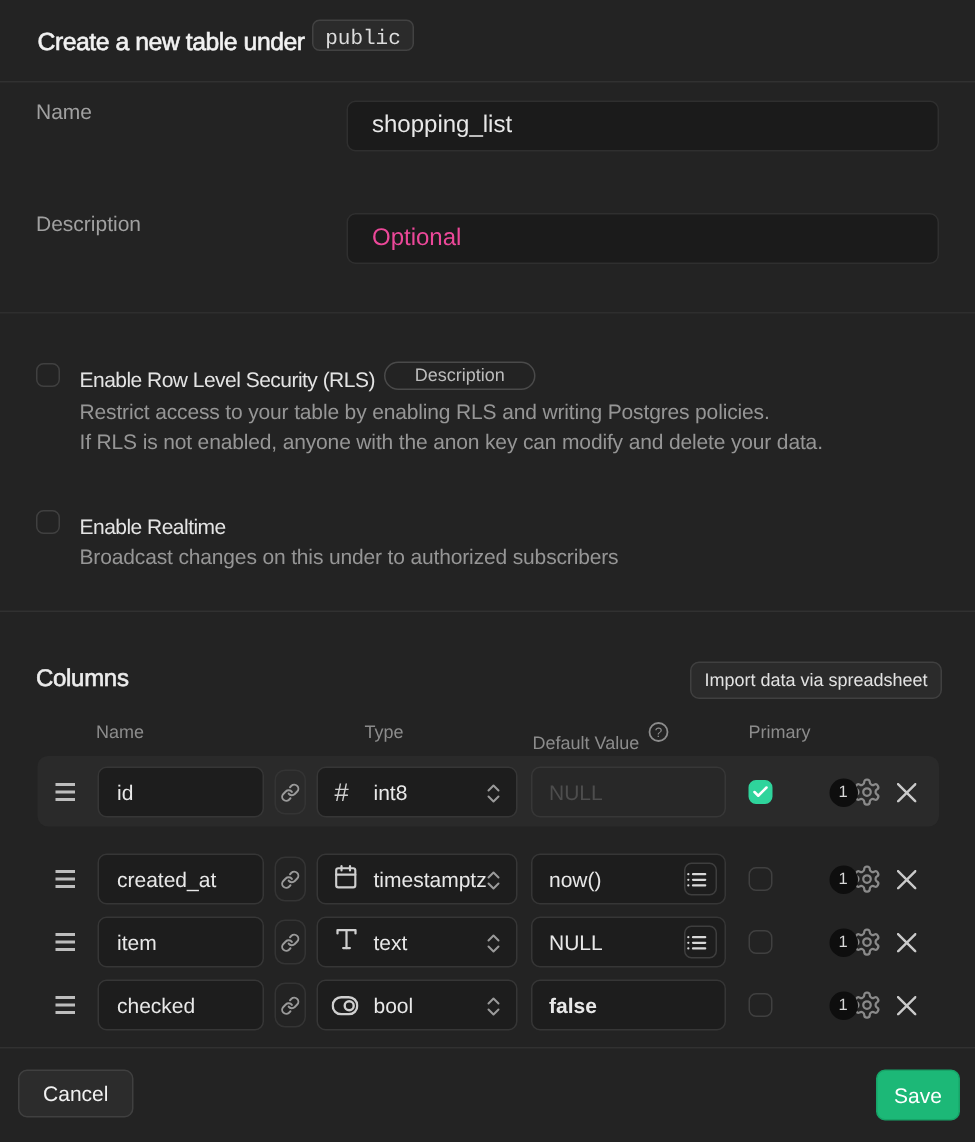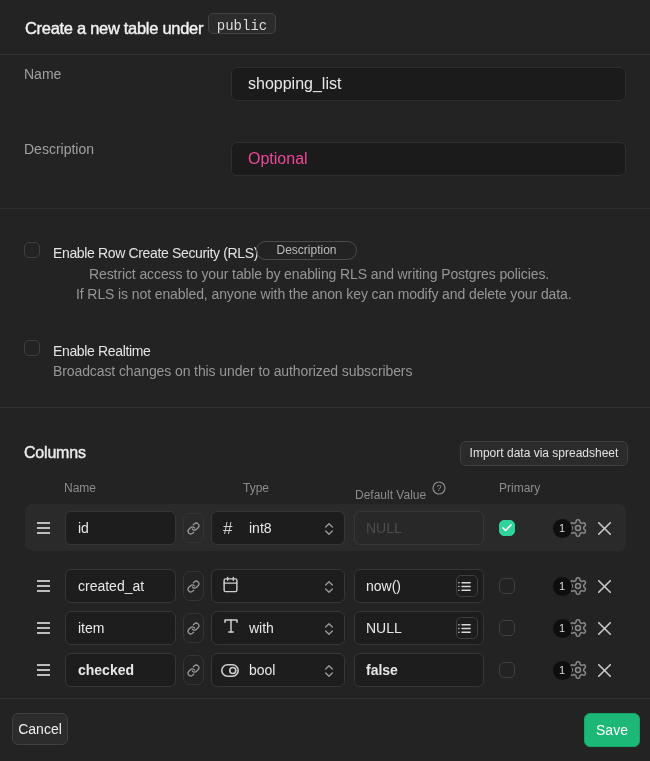--- a/index.html
+++ b/index.html
@@ -39,41 +39,41 @@
   .typesel { left:211px; width:134px; height:34px; }
   .definp  { left:354px; width:130px; height:34px; line-height:32px; padding:0 11px; }
   .pcbx { position:absolute; left:499px; width:16px; height:16px; border:1px solid #404040; border-radius:5px; }
   .pcbx.on { background:#2fd49c; border-color:#2fd49c; }
   .menubtn { position:absolute; width:22px; height:22px; border:1px solid #3e3e3e; border-radius:5px; }
   .numb { position:absolute; width:19px; height:19px; background:#0e0e0e; border-radius:50%; color:#d9d9d9; font-size:11px; text-align:center; line-height:19px; }
   .typetext { position:absolute; left:37px; top:0; line-height:32px; font-size:14px; color:#e8e8e8; }
 
   
   .foot { position:absolute; left:0; top:698px; width:650px; height:63px; border-top:1px solid #313131; }
-  .cancelbtn { position:absolute; left:12px; top:713px; width:56px; height:32px; background:#2c2c2c; border:1px solid #404040; border-radius:6px; font-size:14px; color:#f0f0f0; text-align:center; line-height:30px; }
+  .cancelbtn { position:absolute; left:12px; top:713px; width:77px; height:32px; background:#2c2c2c; border:1px solid #404040; border-radius:6px; font-size:14px; color:#f0f0f0; text-align:center; line-height:30px; }
   .savebtn { position:absolute; left:584px; top:713px; width:56px; height:34px; background:#1cb877; border:1px solid #17a468; border-radius:6px; font-size:14px; color:#fff; text-align:center; line-height:32px; }
 </style>
 </head>
 <body>
 
 <div class="hdr"></div>
 <div class="hdr-title">Create a new table under</div>
 <div class="pubbadge">public</div>
 
 <div class="lbl" style="left:24px; top:66px;">Name</div>
 <div class="inp" style="top:67px;">shopping_list</div>
 <div class="lbl" style="left:24px; top:141px;">Description</div>
 <div class="inp ph" style="top:142px;">Optional</div>
 
 <div class="sec2"></div>
 <div class="cbx" style="left:24px; top:242px;"></div>
-<div class="ctitle rls" style="top:245px;">Enable Row Create Security (RLS)</div>
+<div class="ctitle rls" style="top:245px;">Enable Row Level Security (RLS)</div>
 <div class="pill" style="top:241px;">Description</div>
-<div class="cdesc" style="top:266px;margin-left:36px;">Restrict access to your table by enabling RLS and writing Postgres policies.</div>
-<div class="cdesc" style="top:286px;margin-left:23px;">If RLS is not enabled, anyone with the anon key can modify and delete your data.</div>
+<div class="cdesc" style="top:266px;">Restrict access to your table by enabling RLS and writing Postgres policies.</div>
+<div class="cdesc" style="top:286px;">If RLS is not enabled, anyone with the anon key can modify and delete your data.</div>
 <div class="cbx" style="left:24px; top:340px;"></div>
 <div class="ctitle" style="top:343px;">Enable Realtime</div>
 <div class="cdesc" style="top:363px;">Broadcast changes on this under to authorized subscribers</div>
 
 <div class="coltitle">Columns</div>
 <div class="importbtn">Import data via spreadsheet</div>
 <div class="thead" style="left:64px; top:481px;">Name</div>
 <div class="thead" style="left:208px; top:481px;margin-left:35px;">Type</div>
 <div class="thead" style="left:355px; top:488px;">Default Value</div>
 <svg class="abs" style="left:432px; top:481px;" width="14" height="14" viewBox="0 0 14 14">
@@ -124,20 +124,21 @@
       <path d="M14 11a5 5 0 0 0-7.54-.54l-3 3a5 5 0 0 0 7.07 7.07l1.71-1.71"></path>
     </svg>
 </div>
 <div class="rinp typesel" style="top:569px;">
   <svg width="17" height="17" viewBox="0 0 24 24" style="position:absolute;left:10px;top:6px;" fill="none" stroke="#cfcfcf" stroke-width="2" stroke-linecap="round" stroke-linejoin="round">
       <rect x="3" y="4" width="18" height="18" rx="2"></rect>
       <line x1="16" y1="2" x2="16" y2="6"></line>
       <line x1="8" y1="2" x2="8" y2="6"></line>
       <line x1="3" y1="10" x2="21" y2="10"></line>
     </svg>
+  <span class="typetext">timestamptz</span>
   <svg width="16" height="16" viewBox="0 0 24 24" style="position:absolute;left:109px;top:9px;" fill="none" stroke="#9a9a9a" stroke-width="2" stroke-linecap="round" stroke-linejoin="round">
       <path d="m7 9 5-5 5 5"></path>
       <path d="m7 15 5 5 5-5"></path>
     </svg>
 </div>
 <div class="rinp definp" style="top:569px;">now()
   <div class="menubtn" style="left:101px;top:5px;">
     <svg width="15" height="15" viewBox="0 0 24 24" style="position:absolute;left:0px;top:2.5px;" fill="none" stroke="#d8d8d8" stroke-width="2.4" stroke-linecap="round" stroke-linejoin="round">
         <line x1="8" y1="6" x2="21" y2="6"></line>
         <line x1="8" y1="12" x2="21" y2="12"></line>
@@ -166,21 +167,21 @@
       <path d="M10 13a5 5 0 0 0 7.54.54l3-3a5 5 0 0 0-7.07-7.07l-1.72 1.71"></path>
       <path d="M14 11a5 5 0 0 0-7.54-.54l-3 3a5 5 0 0 0 7.07 7.07l1.71-1.71"></path>
     </svg>
 </div>
 <div class="rinp typesel" style="top:611px;">
   <svg width="18" height="18" viewBox="0 0 24 24" style="position:absolute;left:10px;top:5px;" fill="none" stroke="#cfcfcf" stroke-width="2" stroke-linecap="round" stroke-linejoin="round">
       <polyline points="4 7 4 4 20 4 20 7"></polyline>
       <line x1="9" y1="20" x2="15" y2="20"></line>
       <line x1="12" y1="4" x2="12" y2="20"></line>
     </svg>
-  <span class="typetext">with</span>
+  <span class="typetext">text</span>
   <svg width="16" height="16" viewBox="0 0 24 24" style="position:absolute;left:109px;top:9px;" fill="none" stroke="#9a9a9a" stroke-width="2" stroke-linecap="round" stroke-linejoin="round">
       <path d="m7 9 5-5 5 5"></path>
       <path d="m7 15 5 5 5-5"></path>
     </svg>
 </div>
 <div class="rinp definp ph" style="top:611px;">NULL
   <div class="menubtn" style="left:101px;top:5px;">
     <svg width="15" height="15" viewBox="0 0 24 24" style="position:absolute;left:0px;top:2.5px;" fill="none" stroke="#d8d8d8" stroke-width="2.4" stroke-linecap="round" stroke-linejoin="round">
         <line x1="8" y1="6" x2="21" y2="6"></line>
         <line x1="8" y1="12" x2="21" y2="12"></line>
@@ -196,21 +197,21 @@
     <path d="M12.22 2h-.44a2 2 0 0 0-2 2v.18a2 2 0 0 1-1 1.73l-.43.25a2 2 0 0 1-2 0l-.15-.08a2 2 0 0 0-2.73.73l-.22.38a2 2 0 0 0 .73 2.73l.15.1a2 2 0 0 1 1 1.72v.51a2 2 0 0 1-1 1.74l-.15.09a2 2 0 0 0-.73 2.73l.22.38a2 2 0 0 0 2.73.73l.15-.08a2 2 0 0 1 2 0l.43.25a2 2 0 0 1 1 1.73V20a2 2 0 0 0 2 2h.44a2 2 0 0 0 2-2v-.18a2 2 0 0 1 1-1.73l.43-.25a2 2 0 0 1 2 0l.15.08a2 2 0 0 0 2.73-.73l.22-.39a2 2 0 0 0-.73-2.73l-.15-.08a2 2 0 0 1-1-1.74v-.5a2 2 0 0 1 1-1.74l.15-.09a2 2 0 0 0 .73-2.73l-.22-.38a2 2 0 0 0-2.73-.73l-.15.08a2 2 0 0 1-2 0l-.43-.25a2 2 0 0 1-1-1.73V4a2 2 0 0 0-2-2z"></path>
     <circle cx="12" cy="12" r="3"></circle>
   </svg>
 <div class="numb" style="left:552.5px;top:618.5px;">1</div>
 <svg width="13" height="13" viewBox="0 0 13 13" class="abs" style="left:598px;top:621.5px;" fill="none" stroke="#c9c9c9" stroke-width="1.6" stroke-linecap="round">
     <path d="M0.7 0.7 12.3 12.3"></path>
     <path d="M12.3 0.7 0.7 12.3"></path>
   </svg>
 
 <div class="drag" style="top:664px;"></div>
-<div class="rinp nameinp" style="top:653px;font-weight:bold;">checked</div>
+<div class="rinp nameinp" style="top:653px;">checked</div>
 <div class="linkbtn" style="top:655px;">
   <svg width="13" height="13" viewBox="0 0 24 24" style="position:absolute;left:3px;top:7.5px;" fill="none" stroke="#9a9a9a" stroke-width="2.4" stroke-linecap="round" stroke-linejoin="round">
       <path d="M10 13a5 5 0 0 0 7.54.54l3-3a5 5 0 0 0-7.07-7.07l-1.72 1.71"></path>
       <path d="M14 11a5 5 0 0 0-7.54-.54l-3 3a5 5 0 0 0 7.07 7.07l1.71-1.71"></path>
     </svg>
 </div>
 <div class="rinp typesel" style="top:653px;">
   <svg width="18" height="13" viewBox="0 0 18 13" style="position:absolute;left:9px;top:10px;" fill="none" stroke="#cfcfcf" stroke-width="1.6" stroke-linecap="round">
       <rect x="0.8" y="0.8" width="16.4" height="11.4" rx="5.7"></rect>
       <circle cx="11.8" cy="6.5" r="3"></circle>

